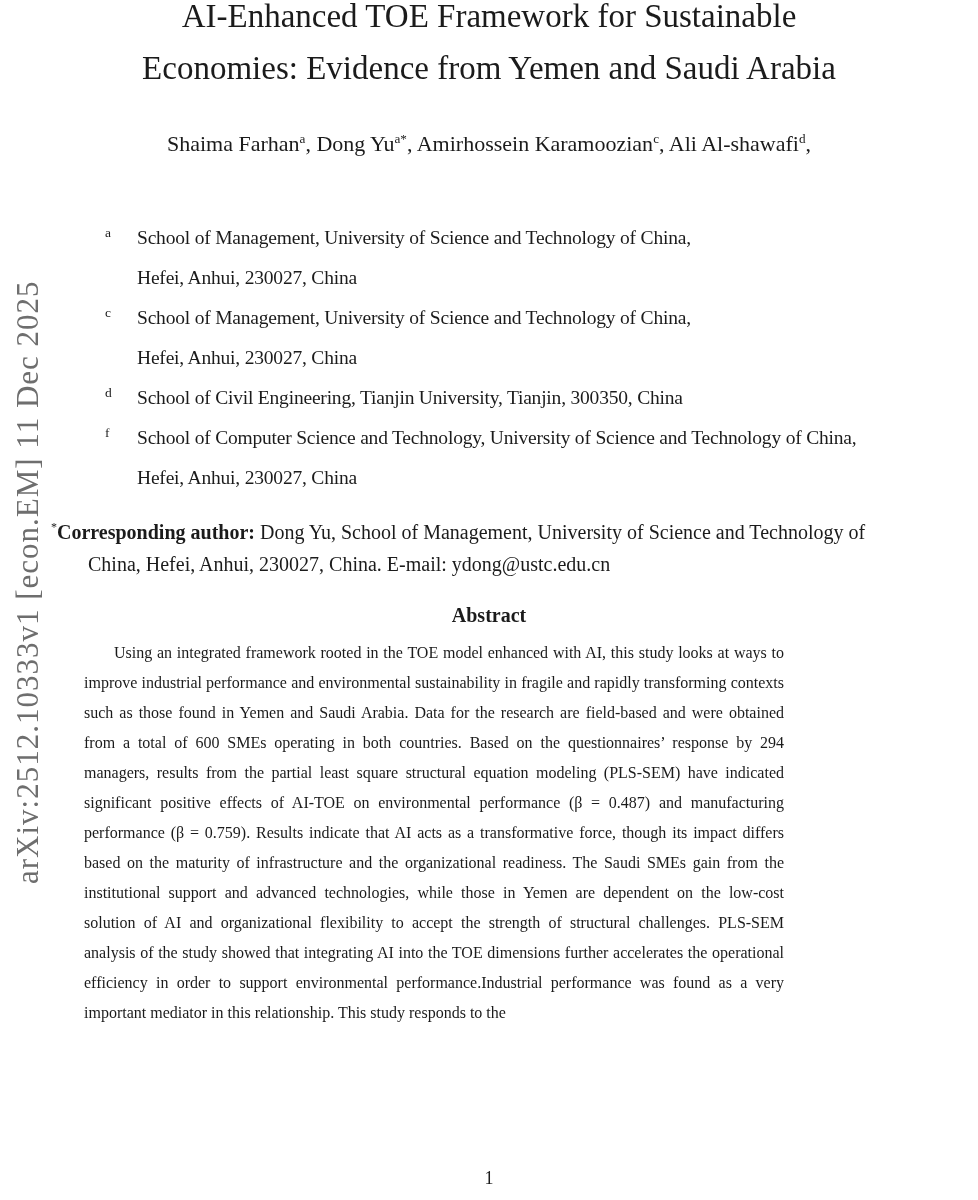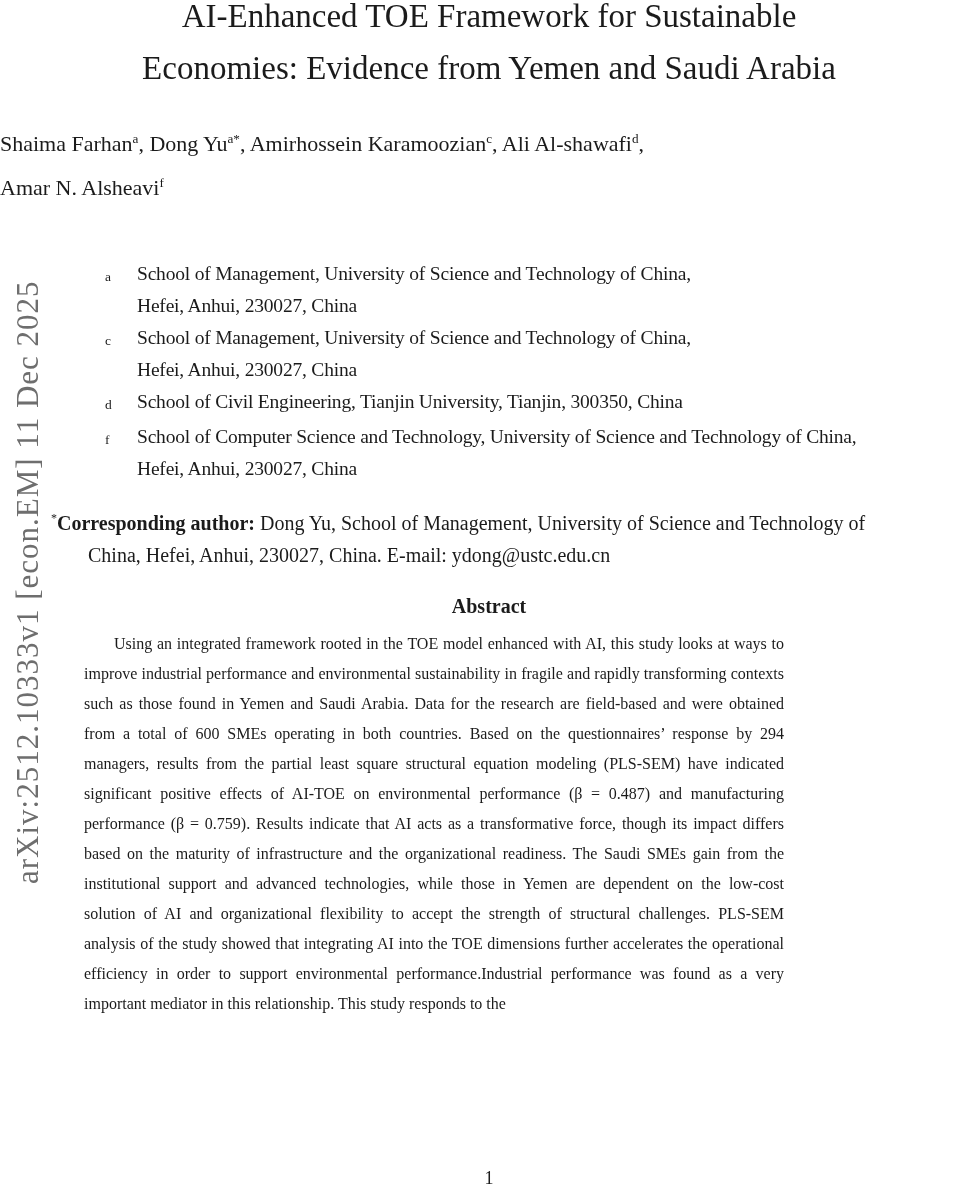--- a/index.html
+++ b/index.html
@@ -24,41 +24,41 @@
     white-space: nowrap;
   }
   .title-block {
     margin: -10px 50px 0 50px;
     text-align: center;
     font-size: 33px;
     line-height: 52px;
   }
   .authors-block {
     margin-top: 28px;
-    text-align: left;
+    text-align: center;
     font-size: 22px;
     line-height: 44px;
   }
   .authors-block sup { font-size: 60%; line-height: 0; }
   .affiliations-block {
     margin-top: 48px;
     margin-left: 105px;
     font-size: 19.5px;
     letter-spacing: -0.2px;
   }
   .aff-row { display: flex; }
   .aff-marker {
     width: 32px;
     flex: 0 0 32px;
     font-size: 13.5px;
     padding-top: 3px;
     line-height: 32px;
   }
   .aff-lines { flex: 1 1 auto; }
-  .aff-line { line-height: 32px; white-space: nowrap; }
+  .aff-line { line-height: 32px; white-space: nowrap; margin-top: 8px; }
   .corresponding-block {
     margin-top: 22px;
     margin-left: 51px;
     width: 783px;
     padding-left: 37px;
     text-indent: -37px;
     font-size: 20px;
     line-height: 32px;
   }
   .corresponding-block sup { font-size: 60%; line-height: 0; }
@@ -97,21 +97,20 @@
   <div class="title-block">
     <div>AI-Enhanced TOE Framework for Sustainable</div>
     <div>Economies: Evidence from Yemen and Saudi Arabia</div>
   </div>
 
   <div class="authors-block">
     <div><span><span>Shaima Farhan</span><sup>a</sup><span>,</span></span>
       <span><span>Dong Yu</span><sup>a*</sup><span>,</span></span>
       <span><span>Amirhossein Karamoozian</span><sup>c</sup><span>,</span></span>
       <span><span>Ali Al-shawafi</span><sup>d</sup><span>,</span></span></div>
-    <div><span><span>Amar N. Alsheavi</span><sup>f</sup></span></div>
   </div>
 
   <div class="affiliations-block">
     <div class="aff-row">
       <div class="aff-marker">a</div>
       <div class="aff-lines">
         <div class="aff-line">School of Management, University of Science and Technology of China,</div>
         <div class="aff-line">Hefei, Anhui, 230027, China</div>
       </div>
     </div>

